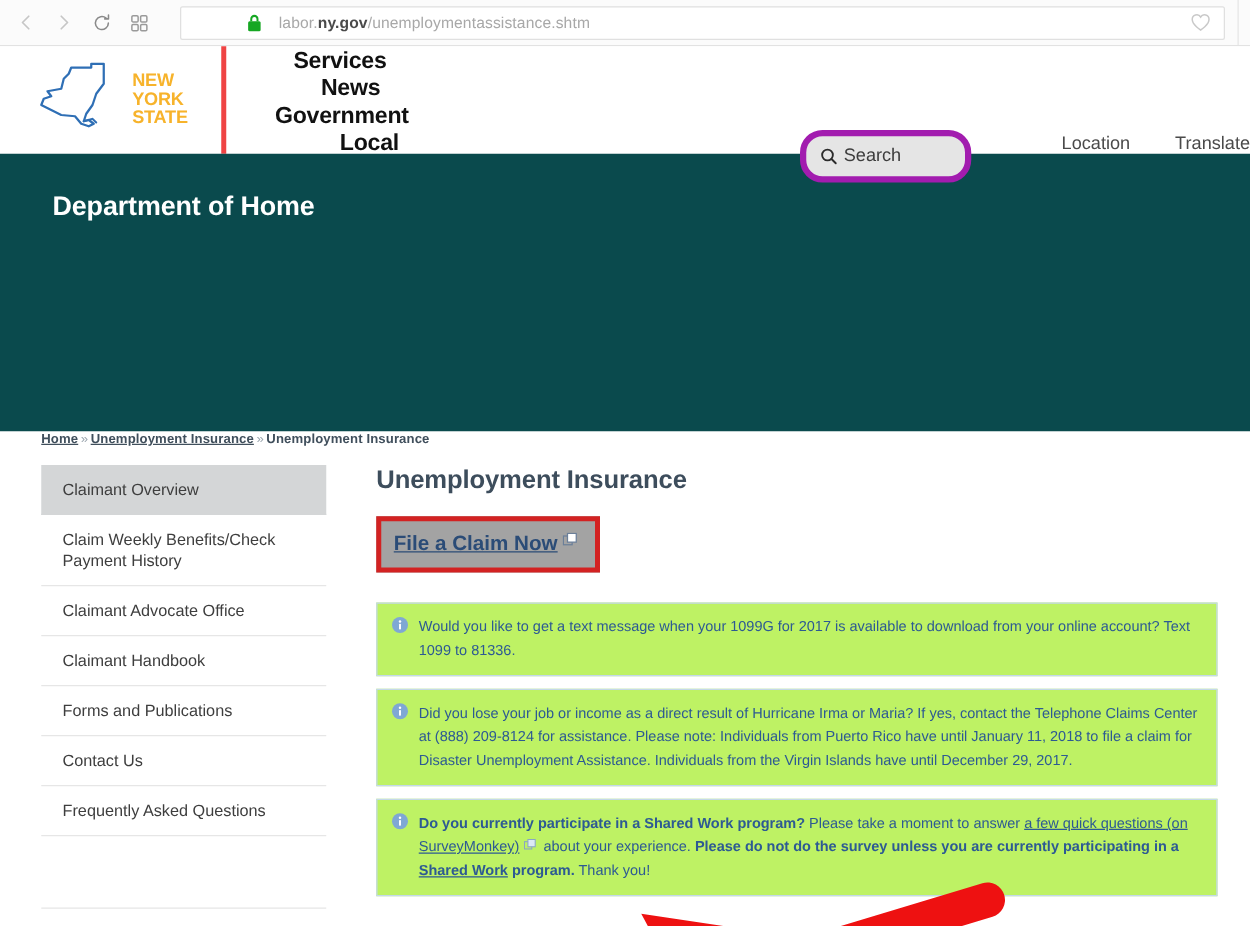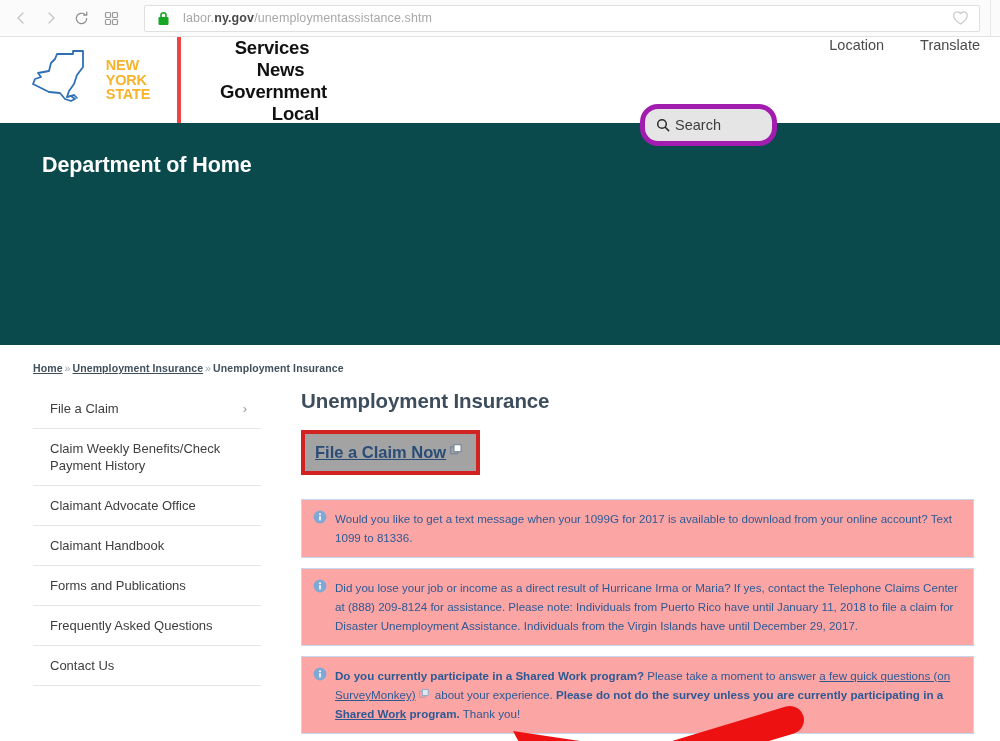--- a/index.html
+++ b/index.html
@@ -34,20 +34,21 @@
     flex: 1;
     margin-left: 18px;
     margin-right: 10px;
     height: 27px;
     background: #ffffff;
     border: 1px solid #e0e0e0;
     border-radius: 2px;
     display: flex;
     align-items: center;
     position: relative;
+    padding-left: 40px;
   }
   .lock-icon {
     width: 13px; height: 15px;
     margin-left: 12px;
     flex: none;
     display: flex; align-items: center;
   }
   .url-text {
     margin-left: 13px;
     font-size: 12.5px;
@@ -133,22 +134,21 @@
   .search-pill .mag { margin-left: 11px; display: flex; color: #2b2b2b; }
   .search-pill .sp-label {
     margin-left: 5px;
     font-size: 14.5px;
     color: #3d3d3d;
   }
 
   .right-nav {
     position: absolute;
     right: 0; top: 0; height: 100%;
-    display: flex; align-items: flex-start;
-    padding-right: 20px;
+    display: flex; align-items: flex-end;
     gap: 36px;
   }
   .right-link {
     font-size: 14.5px;
     color: #4a4a4a;
   }
 
   
   .teal-banner {
     height: 222px;
@@ -161,21 +161,20 @@
     top: 30px;
     color: #ffffff;
     font-size: 21.5px;
     font-weight: bold;
     letter-spacing: -.1px;
   }
 
   
   .content {
     position: relative;
-    padding-top: 17px;
     height: 396px;
   }
   .breadcrumb {
     margin-left: 33px;
     font-size: 10.5px;
     font-weight: bold;
     color: #404f5c;
     letter-spacing: .1px;
   }
   .breadcrumb a {
@@ -246,21 +245,21 @@
   }
   .ext-icon {
     display: inline-block;
     vertical-align: 2px;
     margin-left: 4px;
   }
 
   
   .alerts { margin-top: 24px; }
   .alert {
-    background: #fca5a5;
+    background: #bef264;
     border: 1px solid #c3d8ea;
     display: flex;
     padding: 9px 12px 10px 11px;
     margin-bottom: 10px;
   }
   .alert .info-ico {
     flex: none;
     margin-top: 1px;
     margin-right: 8px;
   }
@@ -373,41 +372,40 @@
 
 <div class="content">
 
   <div class="breadcrumb">
     <a href="#">Home</a><span class="sep">»</span><a href="#">Unemployment Insurance</a><span class="sep">»</span><span class="current">Unemployment Insurance</span>
   </div>
 
   <div class="cols">
 
     <div class="sidebar" id="sidebar">
-        <div class="side-item">
-          <span>File a Claim</span>
-          <span class="chev">›</span>
+        <div class="side-item active">
+          <span>Claimant Overview</span>
         </div>
         <div class="side-item">
           <span>Claim Weekly Benefits/Check Payment History</span>
         </div>
         <div class="side-item">
           <span>Claimant Advocate Office</span>
         </div>
         <div class="side-item">
           <span>Claimant Handbook</span>
         </div>
         <div class="side-item">
           <span>Forms and Publications</span>
         </div>
         <div class="side-item">
+          <span>Contact Us</span>
+        </div>
+        <div class="side-item">
           <span>Frequently Asked Questions</span>
-        </div>
-        <div class="side-item">
-          <span>Contact Us</span>
         </div>
       </div>
 
     <div class="main-col">
       <div class="page-title">Unemployment Insurance</div>
 
       <div class="claim-box">
         <a href="#" class="claim-link">File a Claim Now</a><span class="ext-icon"><svg width="12" height="12" viewBox="0 0 12 12" fill="none" stroke="#6b7f99" stroke-width="1">
               <rect x="0.7" y="2.8" width="7" height="7"></rect>
               <rect x="4" y="0.7" width="7" height="7" fill="#ffffff"></rect>

